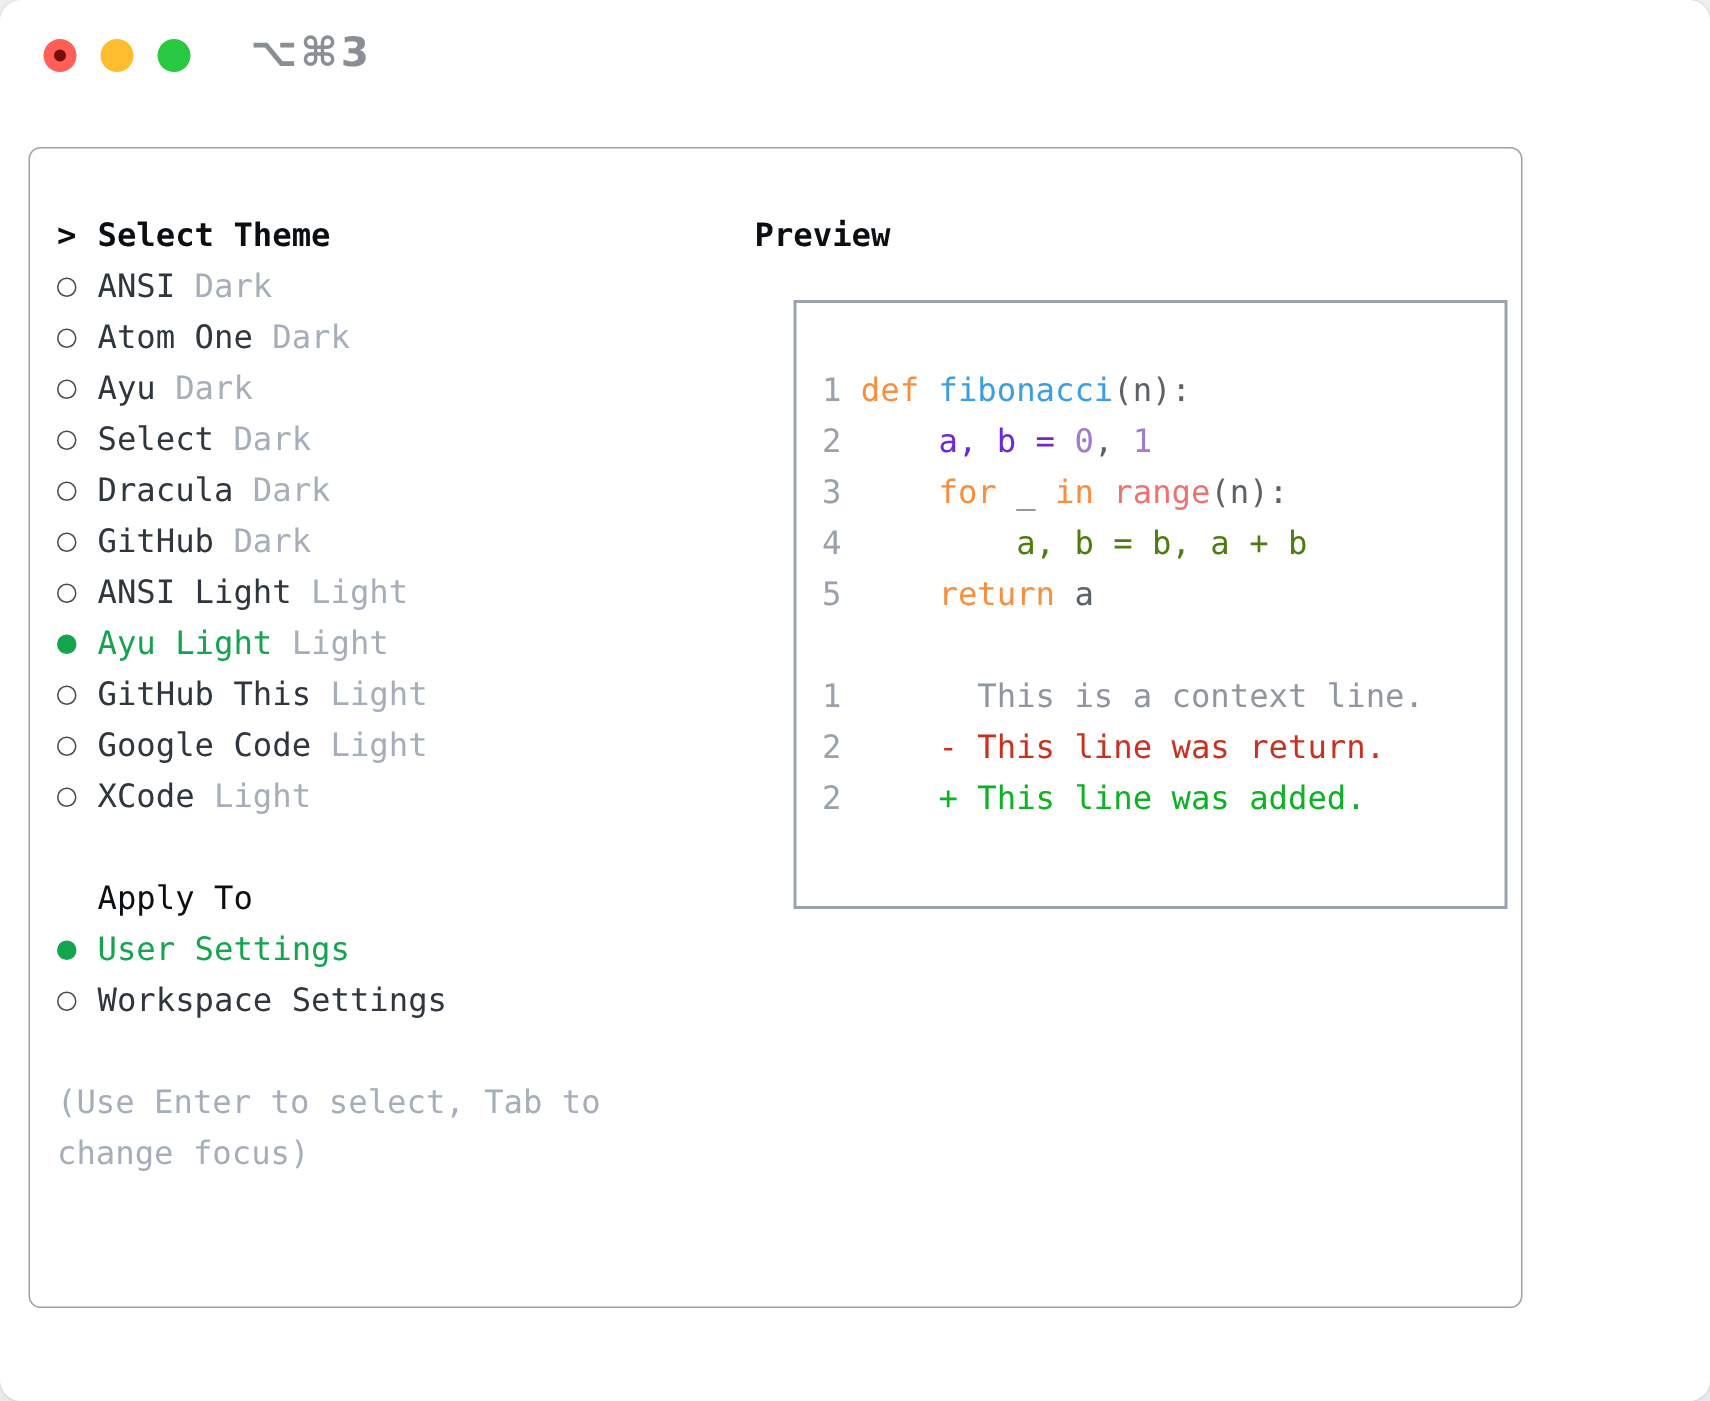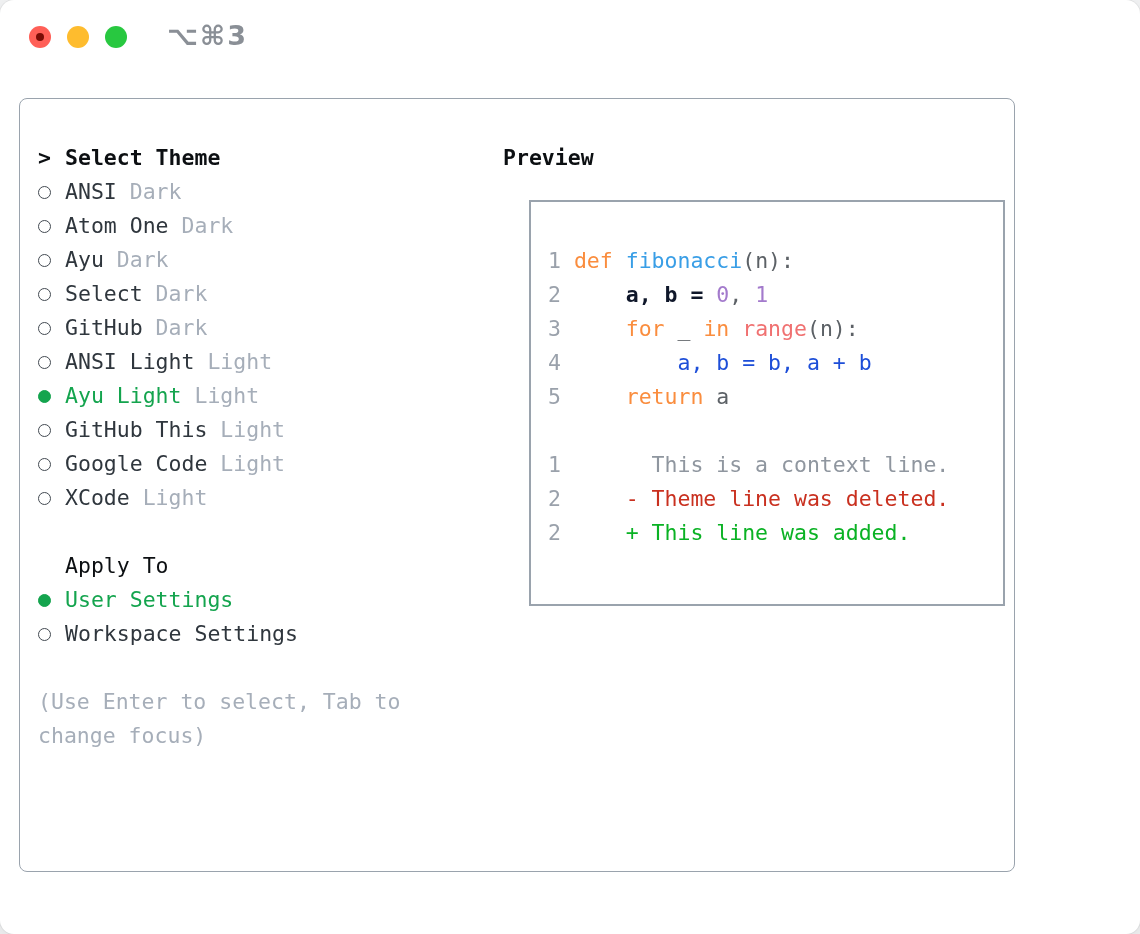--- a/index.html
+++ b/index.html
@@ -81,20 +81,21 @@
   <div class="panel">
 
     <div class="left-col">
       <div class="row header"><span class="marker caret">&gt;</span><span>Select Theme</span></div>
 
       <div>
           <div class="row"><span class="marker"><span class="dot"></span></span><span class="name">ANSI</span><span class="variant"> Dark</span></div>
           <div class="row"><span class="marker"><span class="dot"></span></span><span class="name">Atom One</span><span class="variant"> Dark</span></div>
           <div class="row"><span class="marker"><span class="dot"></span></span><span class="name">Ayu</span><span class="variant"> Dark</span></div>
           <div class="row"><span class="marker"><span class="dot"></span></span><span class="name">Select</span><span class="variant"> Dark</span></div>
+          <div class="row"><span class="marker"><span class="dot"></span></span><span class="name">Dracula</span><span class="variant"> Dark</span></div>
           <div class="row"><span class="marker"><span class="dot"></span></span><span class="name">GitHub</span><span class="variant"> Dark</span></div>
           <div class="row"><span class="marker"><span class="dot"></span></span><span class="name">ANSI Light</span><span class="variant"> Light</span></div>
           <div class="row"><span class="marker"><span class="dot sel"></span></span><span class="name sel">Ayu Light</span><span class="variant"> Light</span></div>
           <div class="row"><span class="marker"><span class="dot"></span></span><span class="name">GitHub This</span><span class="variant"> Light</span></div>
           <div class="row"><span class="marker"><span class="dot"></span></span><span class="name">Google Code</span><span class="variant"> Light</span></div>
           <div class="row"><span class="marker"><span class="dot"></span></span><span class="name">XCode</span><span class="variant"> Light</span></div>
         </div>
 
       <div class="spacer"></div>
 
@@ -108,25 +109,25 @@
       <div class="spacer"></div>
 
       <div class="help">(Use Enter to select, Tab to change focus)</div>
     </div>
 
     <div class="preview-title">Preview</div>
 
     <div class="preview-box">
       <div>
           <div class="pline"><span class="ln">1</span> <span style="color: rgb(250, 141, 62);">def </span><span style="color: rgb(57, 158, 230);">fibonacci</span><span style="color: rgb(92, 97, 102);">(n):</span></div>
-          <div class="pline"><span class="ln">2</span> <span style="color: #0f172a; font-weight: bold;">    a, b = </span><span style="color: rgb(163, 122, 204);">0</span><span style="color: rgb(92, 97, 102);">, </span><span style="color: rgb(163, 122, 204);">1</span></div>
+          <div class="pline"><span class="ln">2</span> <span style="color: #6d28d9;">    a, b = </span><span style="color: rgb(163, 122, 204);">0</span><span style="color: rgb(92, 97, 102);">, </span><span style="color: rgb(163, 122, 204);">1</span></div>
           <div class="pline"><span class="ln">3</span> <span style="color: rgb(92, 97, 102);">    </span><span style="color: rgb(250, 141, 62);">for</span><span style="color: rgb(92, 97, 102);"> _ </span><span style="color: rgb(250, 141, 62);">in</span><span style="color: rgb(92, 97, 102);"> </span><span style="color: rgb(240, 113, 113);">range</span><span style="color: rgb(92, 97, 102);">(n):</span></div>
-          <div class="pline"><span class="ln">4</span> <span style="color: #1d4ed8; text-align: right;">        a, b = b, a + b</span></div>
+          <div class="pline"><span class="ln">4</span> <span style="color: #4d7c0f; text-align: right;">        a, b = b, a + b</span></div>
           <div class="pline"><span class="ln">5</span> <span style="color: rgb(92, 97, 102);">    </span><span style="color: rgb(250, 141, 62);">return</span><span style="color: rgb(92, 97, 102);"> a</span></div>
           <div class="pline"><span class="ln"></span> </div>
           <div class="pline"><span class="ln">1</span> <span style="color: rgb(143, 150, 159);">      This is a context line.</span></div>
-          <div class="pline"><span class="ln">2</span> <span style="color: rgb(201, 48, 31);">    - Theme line was deleted.</span></div>
+          <div class="pline"><span class="ln">2</span> <span style="color: rgb(201, 48, 31);">    - This line was return.</span></div>
           <div class="pline"><span class="ln">2</span> <span style="color: rgb(10, 178, 36);">    + This line was added.</span></div>
         </div>
     </div>
 
   </div>
 </div>
 
 </body></html>

